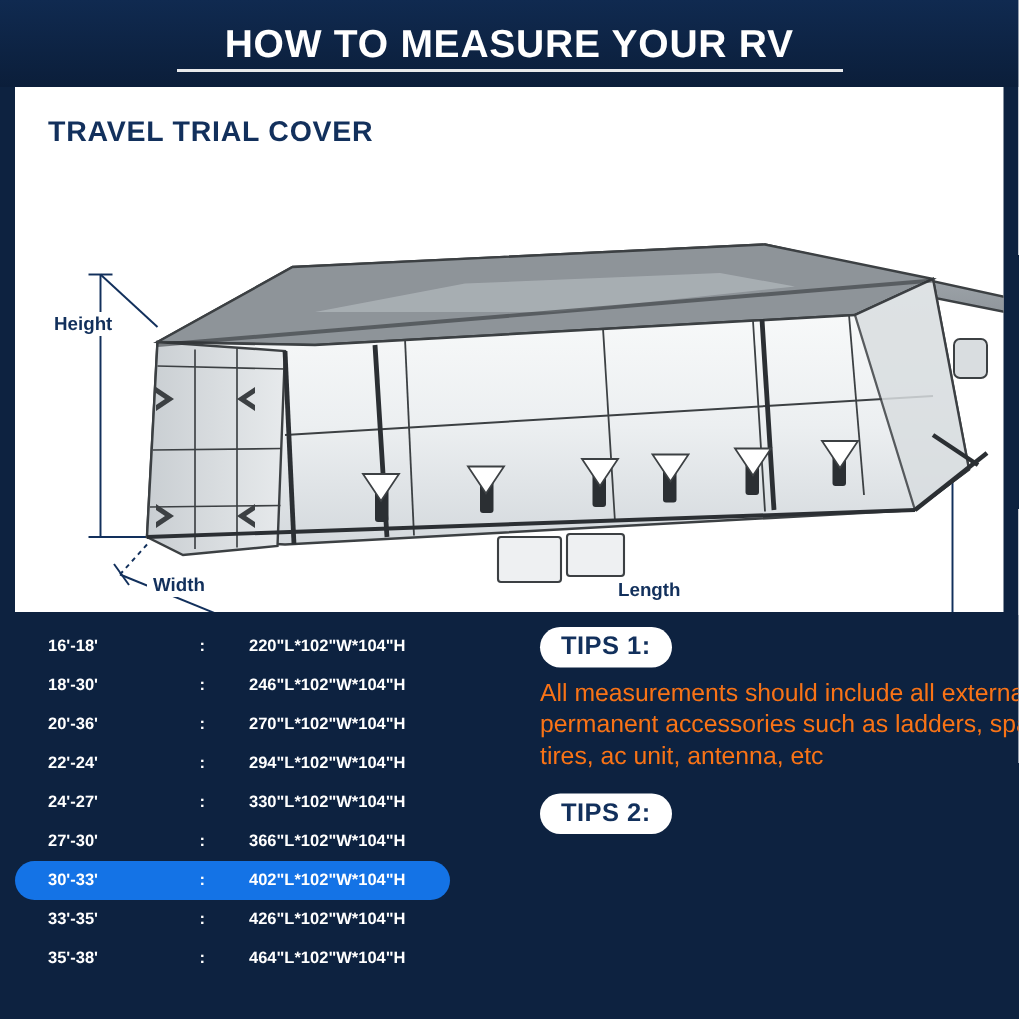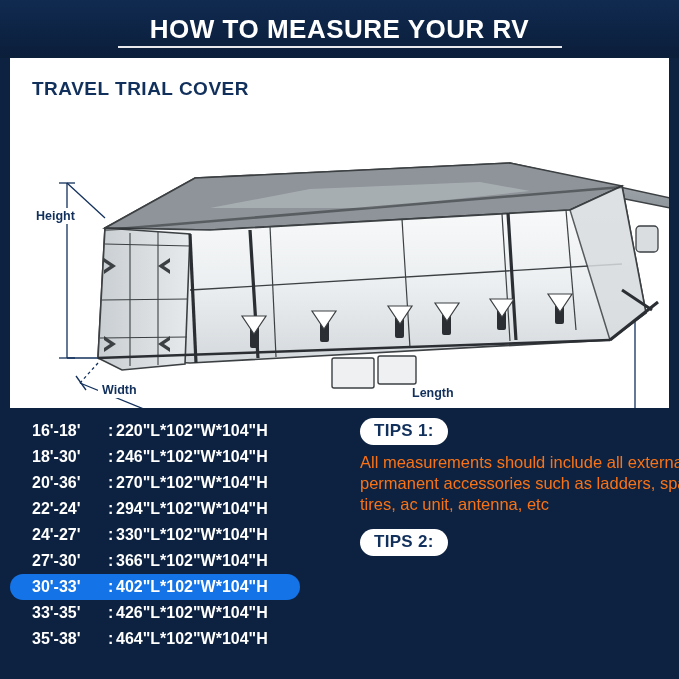--- a/index.html
+++ b/index.html
@@ -106,25 +106,26 @@
     left: 10px;
     top: 8px;
     width: 290px;
   }
   .size-row {
     position: relative;
     height: 26px;
     display: flex;
     align-items: center;
     color: #ffffff;
-    font-size: 16px;
+    font-size: 11px;
     font-weight: bold;
     border-radius: 13px;
     padding-left: 22px;
     box-sizing: border-box;
+    gap: 25px;
   }
   .size-row.highlight {
     background: #1473e6;
   }
   .size-range {
     width: 76px;
     flex: 0 0 76px;
   }
   .size-colon {
     width: 8px;

